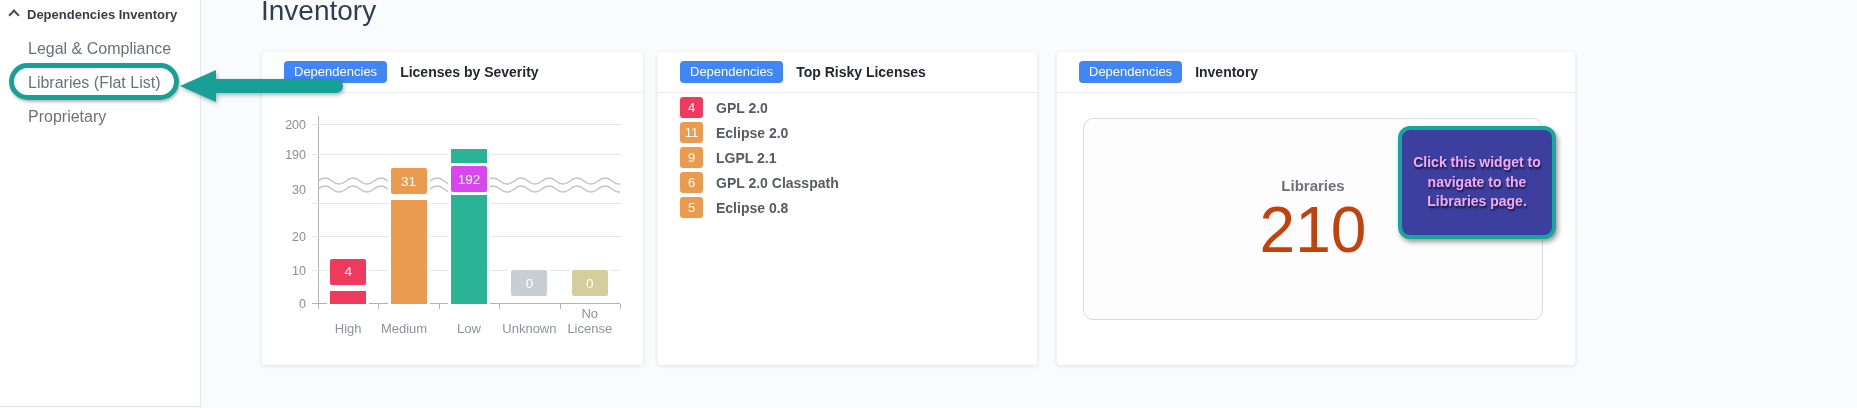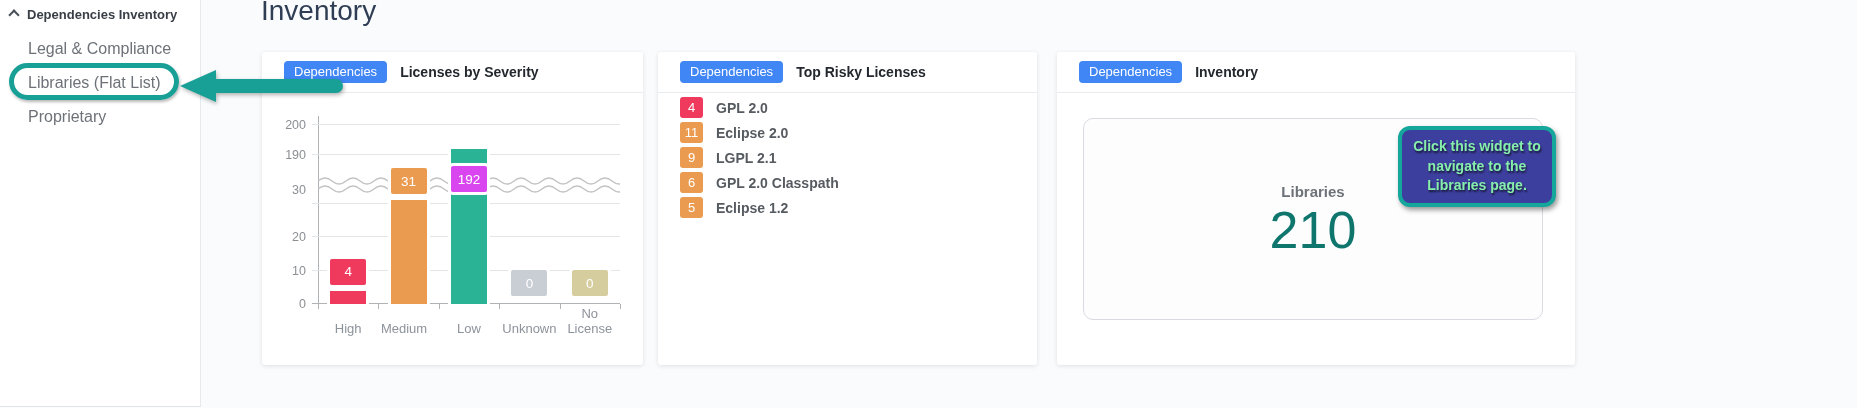--- a/index.html
+++ b/index.html
@@ -60,25 +60,25 @@
   .risk-list { position:absolute; left:22px; top:45px; display:flex; flex-direction:column; gap:4px; }
   .risk-row { display:flex; align-items:center; gap:13px; height:21px; }
   .risk-badge { width:23px; height:21px; border-radius:3px; color:#fff; font-size:13px;
     display:flex; align-items:center; justify-content:center; }
   .risk-label { font-size:14px; font-weight:bold; color:#565b61; }
   
   .inv-panel { position:absolute; left:26px; top:66px; width:460px; height:202px;
     border:1px solid #d9dbe1; border-radius:10px; background:#fdfdfe;
     display:flex; flex-direction:column; align-items:center; justify-content:center; cursor:pointer; }
   .inv-label { font-size:15px; font-weight:bold; color:#6d7278; margin-bottom:4px; }
-  .inv-value { font-size:52px; color:#0f766e; line-height:1; }
+  .inv-value { font-size:64px; color:#c2410c; line-height:1; }
   .widget-tooltip { position:absolute; left:341px; top:74px; width:158px; z-index:6;
     background:#3d3f9e; border:4px solid #15a79c; border-radius:12px;
-    color:#86efac; font-size:14px; font-weight:bold; line-height:1.4; text-align:center;
-    padding:7px 5px; box-shadow:2px 3px 5px rgba(0,0,0,0.4);
+    color:#f0abfc; font-size:14px; font-weight:bold; line-height:1.4; text-align:center;
+    padding:23px 5px; box-shadow:2px 3px 5px rgba(0,0,0,0.4);
     text-shadow:1px 2px 2px rgba(0,0,0,0.65); }
 </style>
 </head>
 <body>
 
 <div class="sidebar">
   <div class="sb-header">
     <span class="chev"></span>
     <span>Dependencies Inventory</span>
   </div>
@@ -158,21 +158,21 @@
       <div class="risk-row">
         <div class="risk-badge" style="background: rgb(235, 155, 79);">9</div>
         <div class="risk-label">LGPL 2.1</div>
       </div>
       <div class="risk-row">
         <div class="risk-badge" style="background: rgb(235, 155, 79);">6</div>
         <div class="risk-label">GPL 2.0 Classpath</div>
       </div>
       <div class="risk-row">
         <div class="risk-badge" style="background: rgb(235, 155, 79);">5</div>
-        <div class="risk-label">Eclipse 1.2</div>
+        <div class="risk-label">Eclipse 0.8</div>
       </div>
     </div>
 </div>
 
 <div class="card" id="card-widget">
   <div class="card-header">
     <span class="badge">Dependencies</span>
     <span class="card-title">Inventory</span>
   </div>
   <div class="inv-panel">

